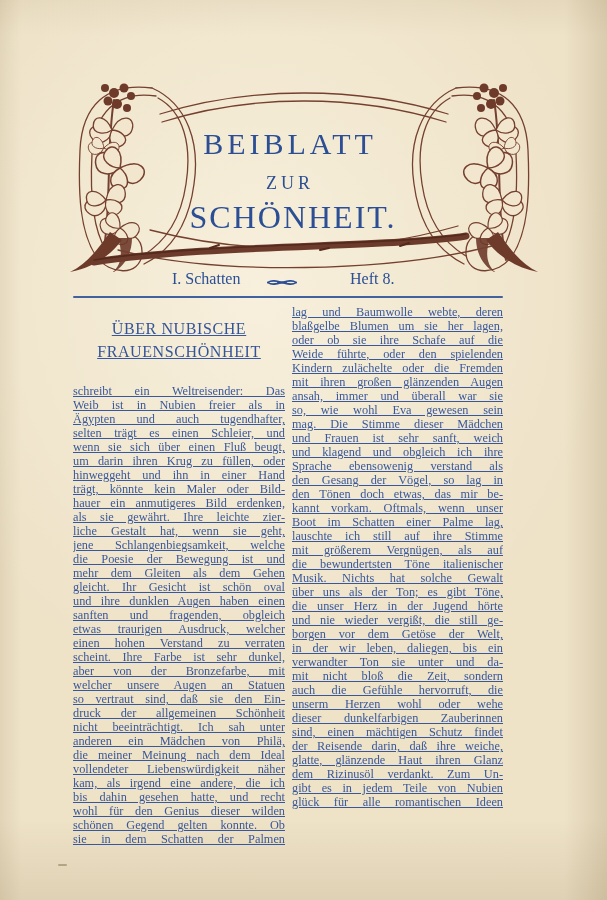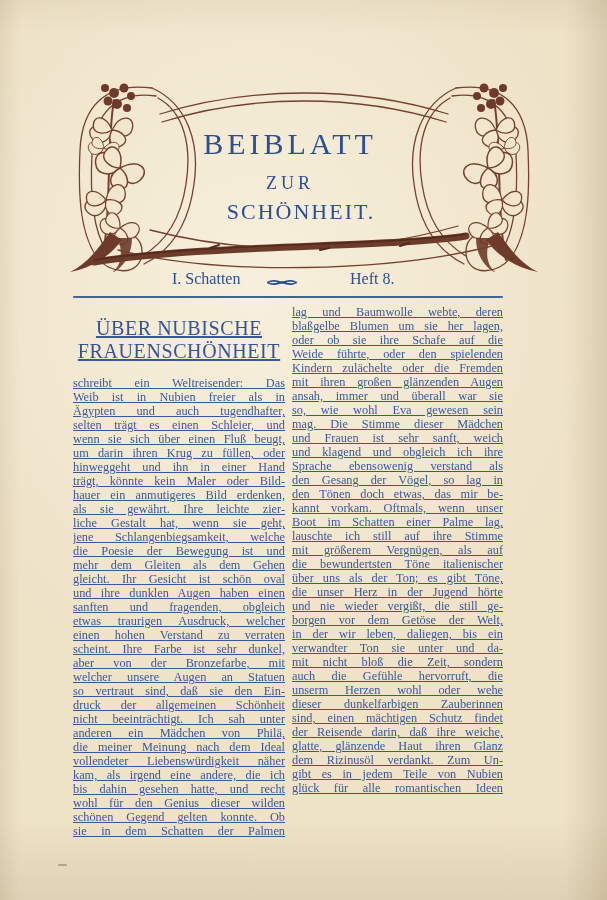--- a/index.html
+++ b/index.html
@@ -13,30 +13,30 @@
       linear-gradient(to right, rgba(110,85,40,.10), rgba(110,85,40,0) 3.5%, rgba(110,85,40,0) 93%, rgba(110,85,40,.16)),
       linear-gradient(to bottom, rgba(110,85,40,.07), rgba(110,85,40,0) 4%, rgba(110,85,40,0) 91%, rgba(110,85,40,.12)),
       #eee2c7;
     font-family:"Liberation Serif","DejaVu Serif",serif;
     color:#39589c;
   }
   .frame-svg{position:absolute;left:60px;top:80px;width:488px;height:192px;}
   .masthead{position:absolute;left:63px;top:0;width:450px;text-align:center;color:#2b4e95;}
   .m-title1{position:absolute;left:0;top:127px;width:100%;font-size:30px;letter-spacing:4px;padding-left:4px;box-sizing:border-box;}
   .m-title2{position:absolute;left:0;top:173px;width:100%;font-size:18px;letter-spacing:4px;padding-left:4px;box-sizing:border-box;}
-  .m-title3{position:absolute;left:12px;top:199px;width:100%;font-size:22px;letter-spacing:2px;padding-left:2px;box-sizing:border-box;}
+  .m-title3{position:absolute;left:4px;top:199px;width:100%;font-size:32px;letter-spacing:2px;padding-left:2px;box-sizing:border-box;}
   .volume{position:absolute;left:172px;top:270px;font-size:16px;color:#2b4e95;}
   .issue{position:absolute;left:350px;top:270px;font-size:16px;color:#2b4e95;}
   .vol-orn{position:absolute;left:266px;top:276px;width:32px;height:13px;}
   .head-rule{position:absolute;left:73px;top:296px;width:430px;height:2px;background:#41619f;border-radius:1px;}
   .col{position:absolute;font-size:12.3px;color:#39589c;text-decoration:underline;}
   .col-left{left:73px;top:317px;width:212px;}
   .col-right{left:292px;top:305px;width:211px;}
-  .art-heading{text-align:center;font-size:20px;letter-spacing:.6px;line-height:23px;color:#34549a;}
-  .lines{margin-top:13px;}
+  .art-heading{text-align:center;font-size:16px;letter-spacing:.6px;line-height:23px;color:#34549a;}
+  .lines{margin-top:21px;}
   .col-right .lines{margin-top:0;}
   .tline{
     height:14px;line-height:14px;overflow:hidden;
     text-align:justify;text-align-last:justify;
   }
   .speck{position:absolute;left:58px;top:864px;width:9px;height:2px;background:#8a7a55;opacity:.55;border-radius:1px;}
 </style>
 </head>
 <body>
 
@@ -166,20 +166,21 @@
         <div class="tline">und Frauen ist sehr sanft, weich</div>
         <div class="tline">und klagend und obgleich ich ihre</div>
         <div class="tline">Sprache ebensowenig verstand als</div>
         <div class="tline">den Gesang der Vögel, so lag in</div>
         <div class="tline">den Tönen doch etwas, das mir be-</div>
         <div class="tline">kannt vorkam. Oftmals, wenn unser</div>
         <div class="tline">Boot im Schatten einer Palme lag,</div>
         <div class="tline">lauschte ich still auf ihre Stimme</div>
         <div class="tline">mit größerem Vergnügen, als auf</div>
         <div class="tline">die bewundertsten Töne italienischer</div>
+        <div class="tline">Musik. Nichts hat solche Gewalt</div>
         <div class="tline">über uns als der Ton; es gibt Töne,</div>
         <div class="tline">die unser Herz in der Jugend hörte</div>
         <div class="tline">und nie wieder vergißt, die still ge-</div>
         <div class="tline">borgen vor dem Getöse der Welt,</div>
         <div class="tline">in der wir leben, daliegen, bis ein</div>
         <div class="tline">verwandter Ton sie unter und da-</div>
         <div class="tline">mit nicht bloß die Zeit, sondern</div>
         <div class="tline">auch die Gefühle hervorruft, die</div>
         <div class="tline">unserm Herzen wohl oder wehe</div>
         <div class="tline">dieser dunkelfarbigen Zauberinnen</div>

